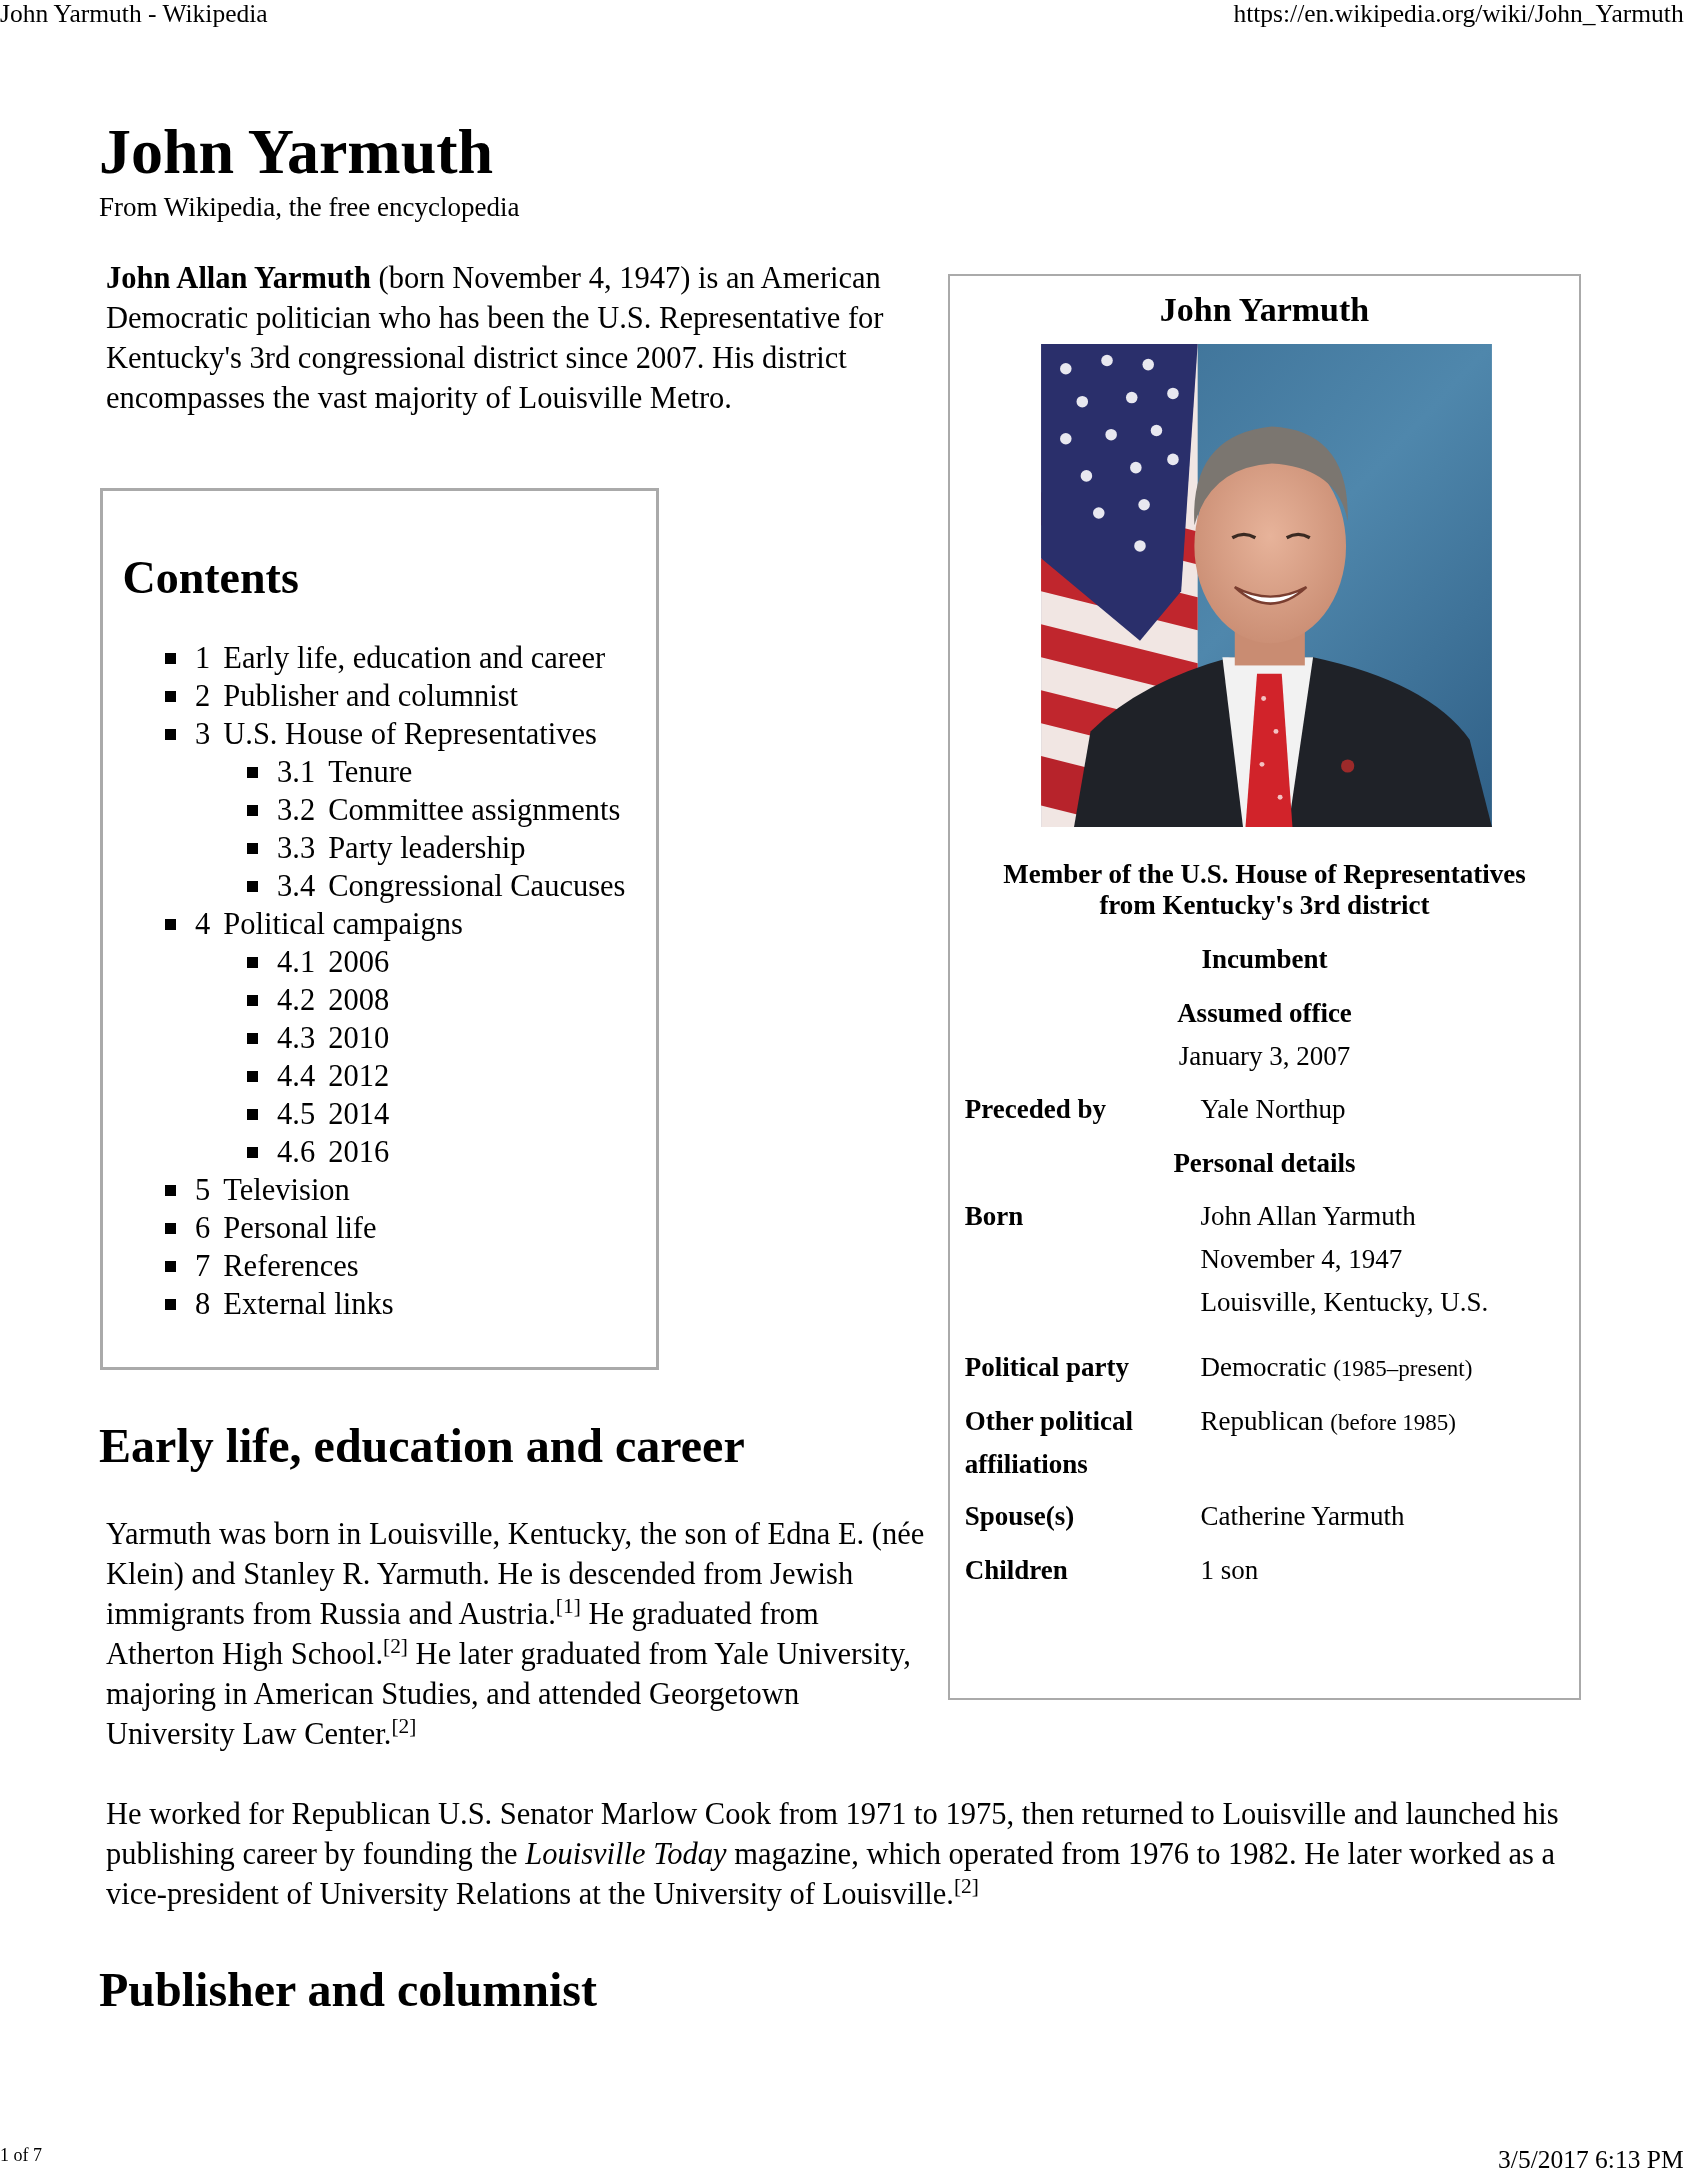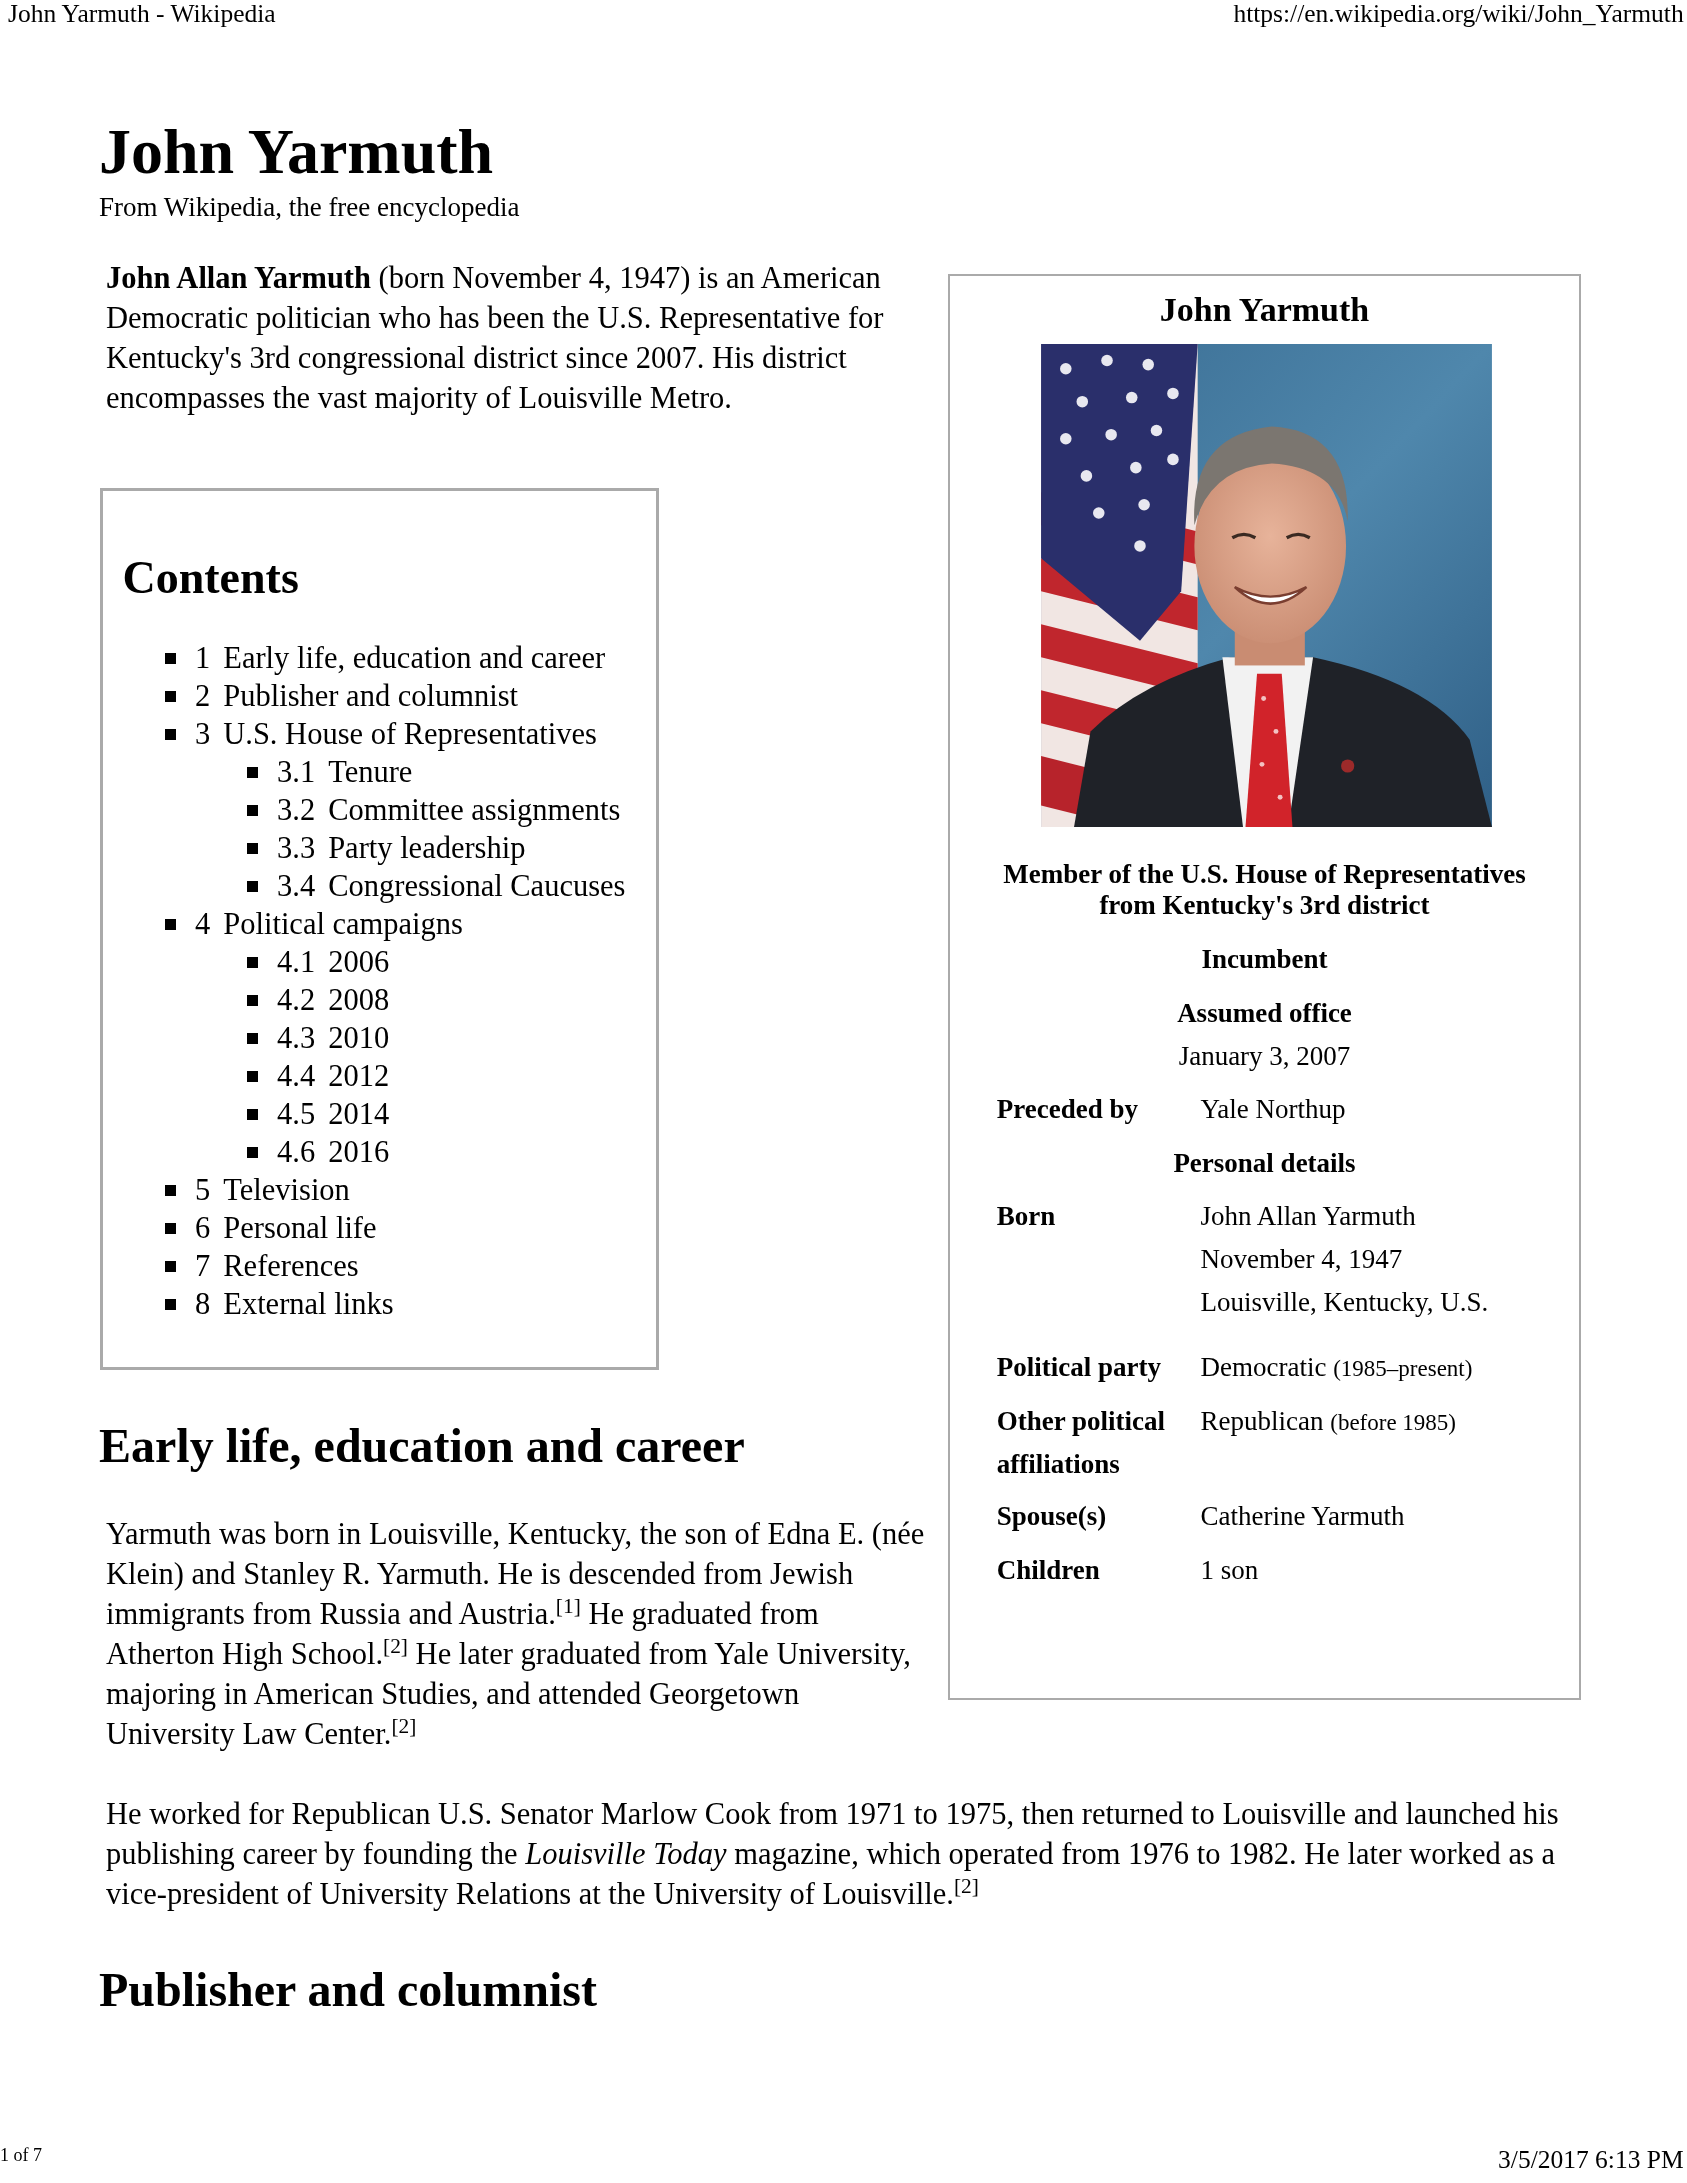--- a/index.html
+++ b/index.html
@@ -1,19 +1,19 @@
 <!DOCTYPE html>
 <html style="font-size:13px"><head>
 <meta charset="utf-8">
 <style>
   html,body{margin:0;padding:0;background:#fff;}
   body{width:1687px;height:2183px;position:relative;overflow:hidden;font-family:"Liberation Serif","DejaVu Serif",serif;color:#000;}
   .abs{position:absolute;}
   .hdr{font-size:25.5px;line-height:28px;top:0;}
-  #hdr-left{left:8px;text-align:center;}
+  #hdr-left{left:0;text-align:center;}
   #hdr-right{right:3.3px;}
   #ftr-left{left:0;top:2145px;font-size:18px;text-align:center;}
   #ftr-right{right:3.3px;top:2145px;font-size:25.5px;}
   #title{left:99px;top:115px;font-size:64px;font-weight:bold;line-height:74px;margin:0;}
   #subtitle{left:99px;top:191px;font-size:27px;line-height:33px;}
   .body{font-size:30.5px;line-height:40px;margin-left:7px;}
   #intro{left:99px;top:258px;width:816px;}
   #intro b{font-weight:bold;}
   #toc{left:100px;top:488px;width:559px;height:882px;border:3.3px solid #aaa;box-sizing:border-box;}
   #toc h2{position:absolute;left:11.5px;top:54px;margin:8px;font-size:46px;font-weight:bold;line-height:49px;}
@@ -22,21 +22,21 @@
   #toc li.sub{padding-left:112px;}
   #toc li .bullet{position:absolute;top:14px;width:10.7px;height:10.7px;background:#000;left:0;}
   #toc li.sub .bullet{left:82px;}
   #toc li .num{display:inline-block;margin-right:13px;}
   #infobox{left:948px;top:274px;width:633px;height:1426px;border:2.5px solid #aaa;box-sizing:border-box;background:#fff;}
   #ib-title{position:absolute;left:0;right:0;top:15px;text-align:center;font-size:34px;font-weight:bold;}
   #ib-photo{position:absolute;left:91px;top:68px;width:451px;height:483px;overflow:hidden;}
   .ib-center{position:absolute;left:0;right:0;text-align:center;font-size:27px;line-height:43px;}
   .ib-bold{font-weight:bold;}
   .ib-row{position:absolute;left:11.5px;right:8.2px;font-size:27px;line-height:43px;}
-  .ib-label{position:absolute;left:3.3px;width:198px;font-weight:bold;margin-left:32px;}
+  .ib-label{position:absolute;left:3.3px;width:198px;font-weight:bold;}
   .ib-val{position:absolute;left:239px;width:363px;}
   .small{font-size:23px;}
   #h-early{left:99px;top:1417px;font-size:48px;font-weight:bold;margin:0;line-height:58px;}
   #p-early{left:99px;top:1514px;width:824px;}
   #p-work{left:99px;top:1794px;width:1483px;}
   #h-publisher{left:99px;top:1961px;font-size:48px;font-weight:bold;margin:0;line-height:58px;}
   sup{font-size:21.4px;line-height:0;vertical-align:super;}
   a{color:#000;text-decoration:none;}
 </style>
 </head>

